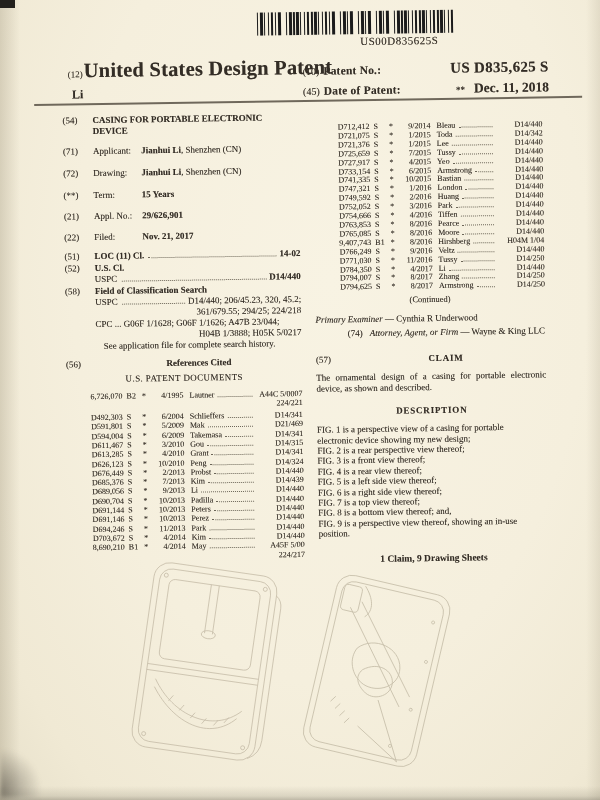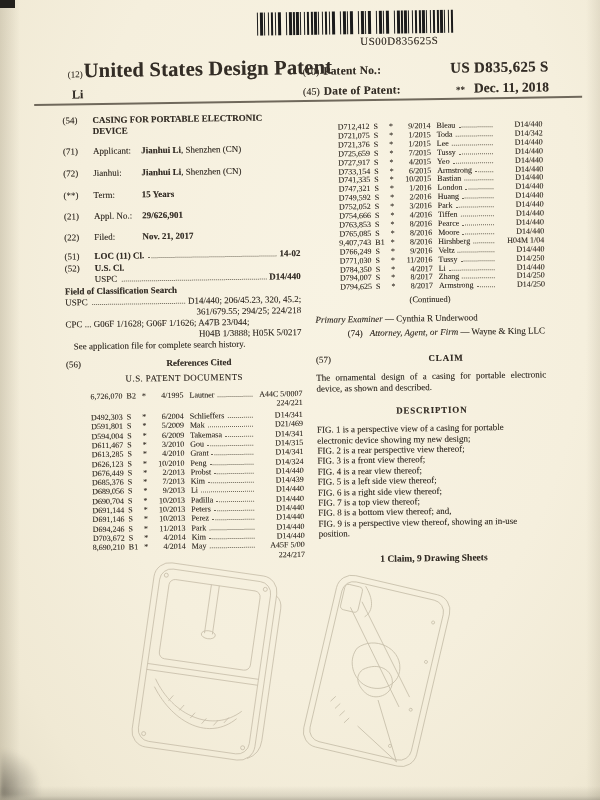--- a/index.html
+++ b/index.html
@@ -139,21 +139,21 @@
       <div class="sec">
         <span class="code">(71)</span>
         <span class="body">
           <span class="lblw">Applicant:</span>
           <span class="b">Jianhui Li</span><span>, Shenzhen (CN)</span>
         </span>
       </div>
       <div class="sec">
         <span class="code">(72)</span>
         <span class="body">
-          <span class="lblw">Jianhui:</span>
+          <span class="lblw">Drawing:</span>
           <span class="b">Jianhui Li</span><span>, Shenzhen (CN)</span>
         </span>
       </div>
       <div class="sec" style="margin-bottom:10px;">
         <span class="code">(**)</span>
         <span class="body">
           <span class="lblw">Term:</span>
           <span class="b">15 Years</span>
         </span>
       </div>
@@ -184,20 +184,21 @@
         <span class="body">
           <div class="b">U.S. Cl.</div>
           <div class="flexline">
             <span>USPC</span>
             <span class="lead"></span>
             <span class="b">D14/440</span>
           </div>
         </span>
       </div>
       <div class="sec" style="margin-bottom:7px;">
+        <span class="code">(58)</span>
         <span class="body">
           <div class="b">Field of Classification Search</div>
           <div class="flexline">
             <span>USPC</span>
             <span class="lead"></span>
             <span>D14/440; 206/45.23, 320, 45.2;</span>
           </div>
           <div class="r">361/679.55; 294/25; 224/218</div>
           <div>CPC ... G06F 1/1628; G06F 1/1626; A47B 23/044;</div>
           <div class="r">H04B 1/3888; H05K 5/0217</div>

